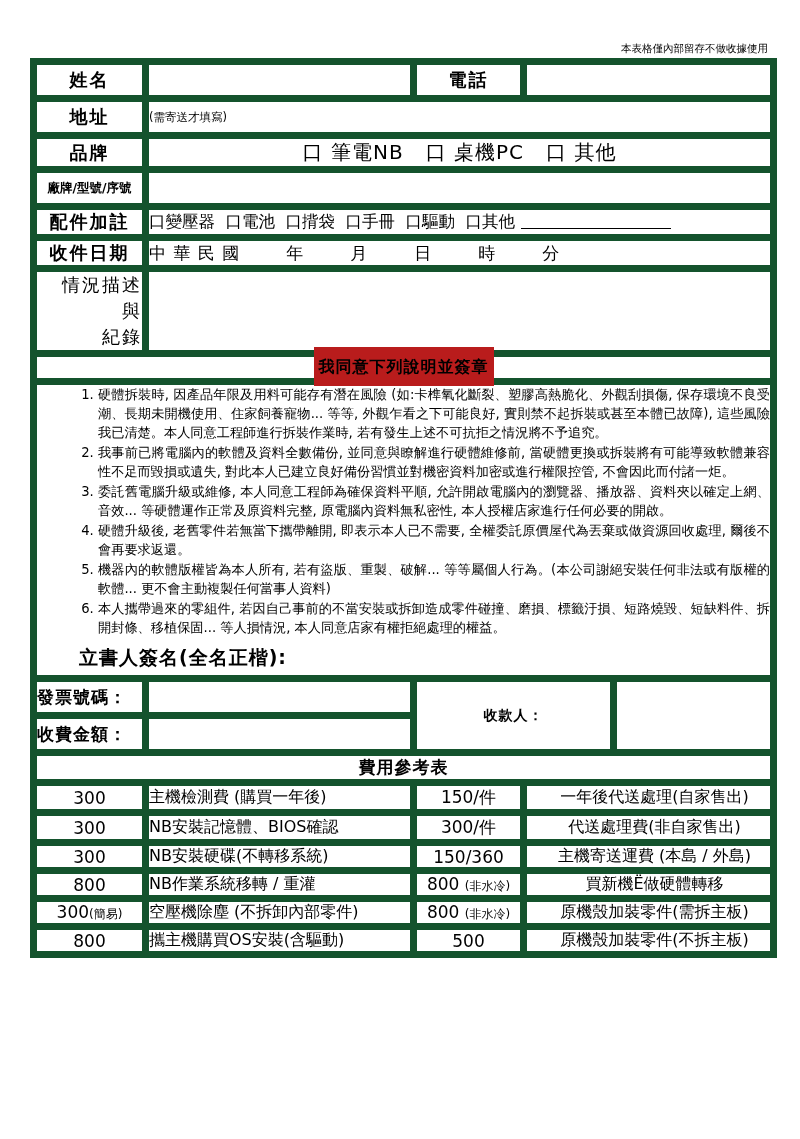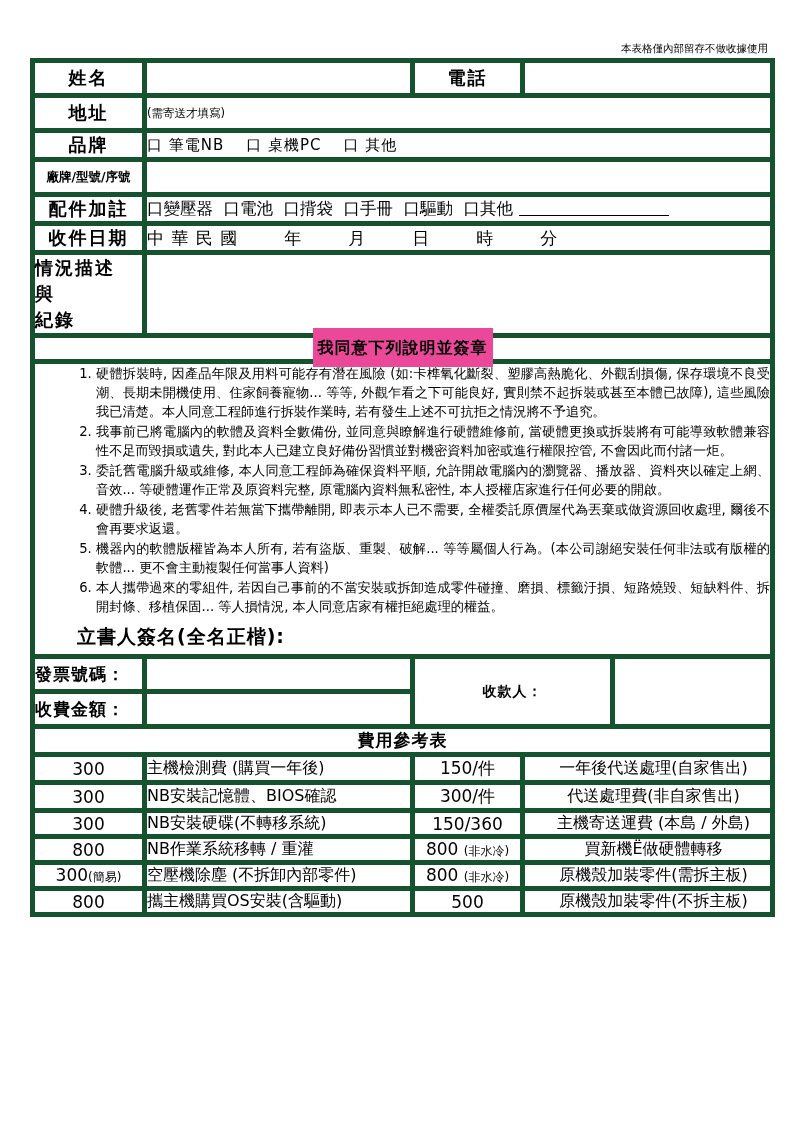--- a/index.html
+++ b/index.html
@@ -39,21 +39,21 @@
     font-size: 10.5px;
     letter-spacing: 0px;
     margin-left: 8px;
   }
   table.main {
     width: 740px;
     border-collapse: collapse;
     table-layout: fixed;
   }
   table.main td {
-    border: 5px solid #14532d;
+    border: 7px solid #14532d;
     padding: 0;
     vertical-align: middle;
   }
   .lbl {
     text-align: center;
     font-size: 18px;
     font-weight: bold;
     letter-spacing: 2px;
     padding: 6px 2px;
   }
@@ -65,23 +65,24 @@
     padding: 6px 2px;
   }
   .cell-blank {
     height: 30px;
   }
   .small-note {
     font-size: 11.5px;
     padding-left: 8px;
   }
   .brandline {
-    font-size: 15px;
+    font-size: 20px;
     padding: 7px 0 7px 10px;
     letter-spacing: 1px;
+    text-align: center;
   }
   .brandline .gap { display:inline-block; width: 22px; }
   .acc {
     font-size: 16.5px;
     padding: 7px 0 7px 10px;
     letter-spacing: 0px;
   }
   .acc .uline {
     display: inline-block;
     width: 150px;
@@ -89,36 +90,36 @@
     margin-left: 6px;
     vertical-align: -2px;
   }
   .dateline {
     font-size: 17px;
     padding: 8px 0 8px 10px;
     letter-spacing: 1px;
   }
   .dateline span.sp { display: inline-block; width: 46px; }
   .desc-label {
-    text-align: left;
+    text-align: right;
     font-size: 18px;
-    font-weight: bold;
+    font-weight: normal;
     letter-spacing: 2px;
     line-height: 26px;
     padding: 6px 0;
   }
   .consent-head {
     text-align: center;
     font-size: 16px;
     font-weight: bold;
     padding: 5px 0;
     letter-spacing: 1px;
   }
   .consent-head span.hl {
-    background: #ec4899;
+    background: #b91c1c;
     padding: 10px 5px;
     text-align: right;
   }
   .terms {
     padding: 6px 10px 4px 10px;
     font-size: 13.2px;
     line-height: 19px;
   }
   .terms ol {
     margin: 0;

